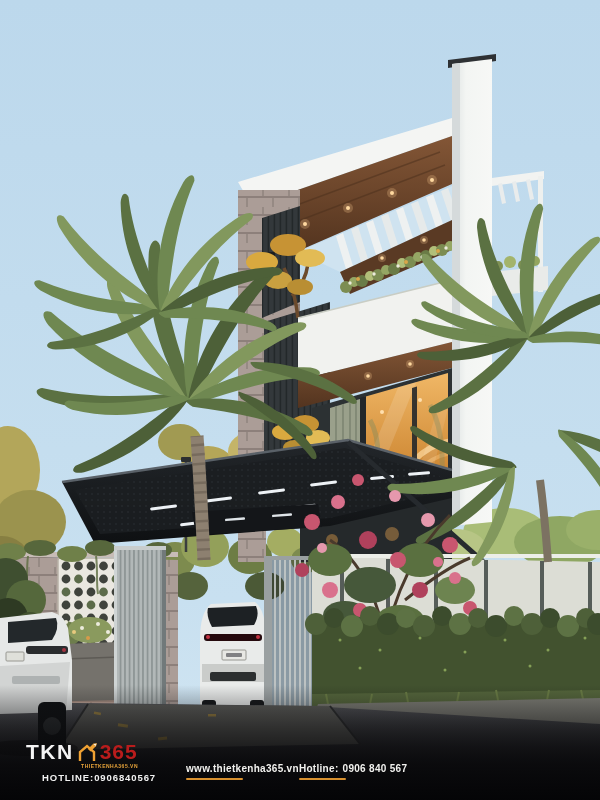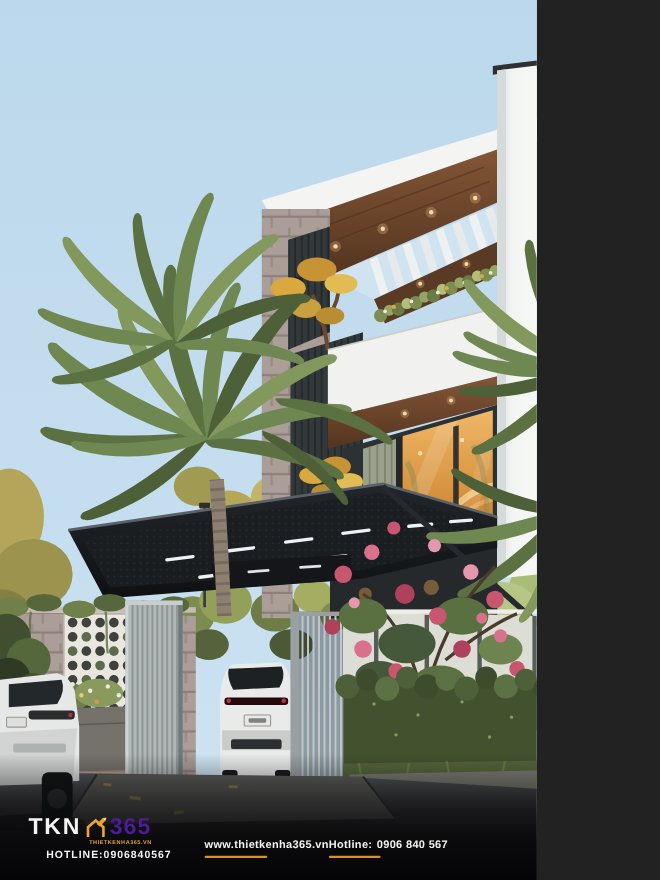--- a/index.html
+++ b/index.html
@@ -1,28 +1,28 @@
 <!DOCTYPE html>
 <html><head>
 <meta charset="utf-8">
 <style>
   html,body{margin:0;padding:0;background:#222;}
-  .stage{position:relative;width:488px;height:800px;overflow:hidden;
+  .stage{position:relative;width:600px;height:800px;overflow:hidden;
          font-family:"Liberation Sans",sans-serif;background:#bdd9ec;}
   .scene-svg{position:absolute;left:0;top:0;width:600px;height:800px;display:block;}
   
   .footer-fade{position:absolute;left:0;bottom:0;width:600px;height:115px;
     background:linear-gradient(180deg,rgba(10,10,12,0) 0%,rgba(10,10,12,.55) 38%,
                rgba(8,8,10,.9) 68%,rgba(4,4,6,.97) 100%);}
   
   .logo{position:absolute;left:26px;top:741px;width:130px;color:#fff;}
   .logo-row1{display:flex;align-items:flex-end;gap:2px;line-height:1;}
   .logo-tkn{font-size:21px;font-weight:800;letter-spacing:1.5px;color:#f4f4f4;}
   .logo-ico{width:20px;height:20px;margin:0 1px -1px 1px;}
-  .logo-365{font-size:21px;font-weight:800;color:#4c1d95;letter-spacing:1px;}
+  .logo-365{font-size:21px;font-weight:800;color:#b91c1c;letter-spacing:1px;}
   .logo-site{font-size:5px;font-weight:bold;color:#e8a43a;letter-spacing:.5px;
              text-align:right;width:112px;margin-top:1px;}
   .logo-hot{font-size:9.5px;font-weight:bold;color:#f2f2f2;letter-spacing:.9px;margin-top:3px;text-align:right;}
   
   .footer-links{position:absolute;left:186px;top:763px;display:flex;
     font-size:10px;font-weight:bold;color:#f1f1ee;letter-spacing:.3px;white-space:nowrap;}
   .flink{position:relative;padding-bottom:6px;}
   .flink::after{content:"";position:absolute;left:0;bottom:0;height:2px;
     background:#d8912f;border-radius:1px;}
   .u-www::after{width:57px;} .u-fb::after{width:62px;} .u-hot::after{width:47px;}

